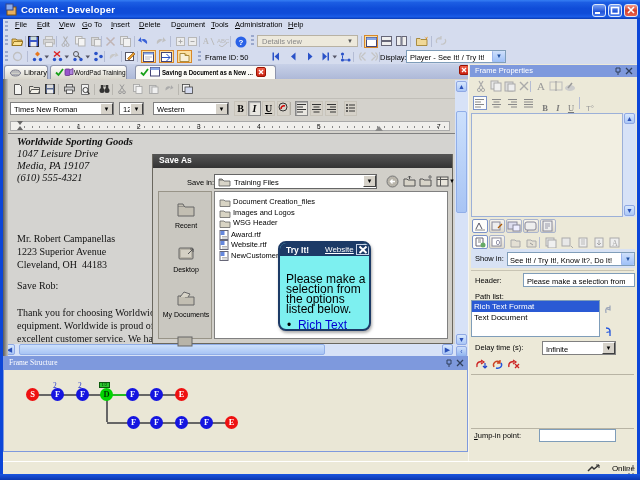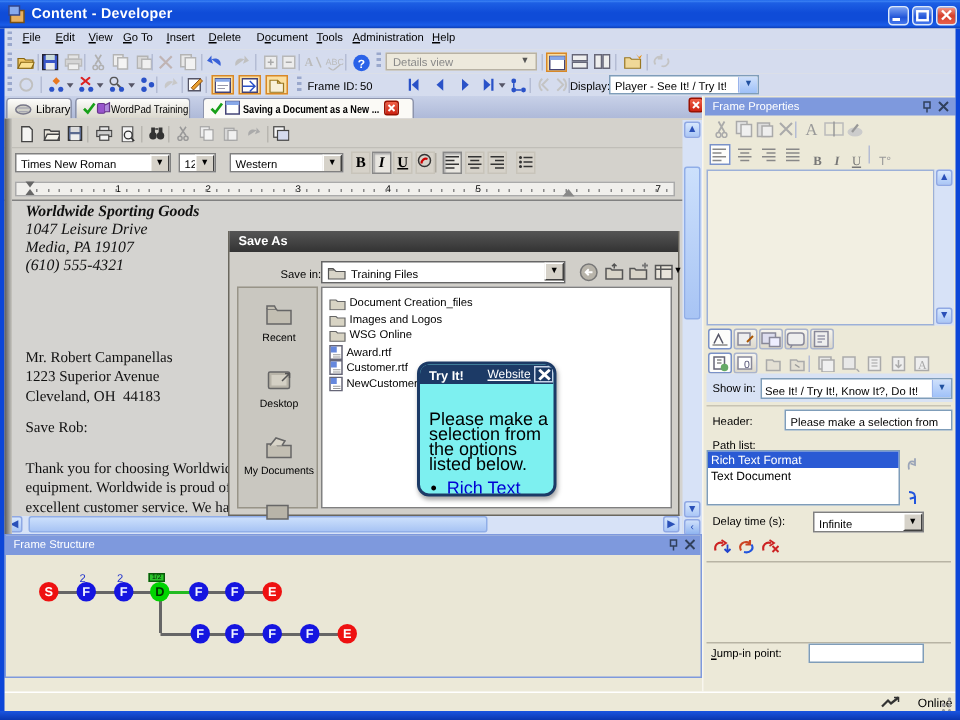--- a/index.html
+++ b/index.html
@@ -48,21 +48,21 @@
 #sa-places { left:5px; top:37px; width:54px; height:148px; background:#c9c7c0; border:1px solid #989488; font-size:7px; text-align:center; color:#000; }
 #sa-filelist { left:61px; top:37px; width:234px; height:148px; background:#fff; border:1px solid #808080; font-size:7.5px; }
 .fitem { position:absolute; left:4px; white-space:nowrap; }
 .fitem svg { display:inline-block; vertical-align:-2px; margin-right:2px; }
 
 #tryit { left:278px; top:241px; width:93px; height:90px; background:#7df0f0; border:2px solid #1c3a66; border-radius:8px; overflow:hidden; box-shadow:1px 2px 3px rgba(90,90,90,.5); }
 #tryit-title { position:absolute; left:0; top:0; width:89px; height:13px; background:#1c3a66; color:#fff; font-size:8.5px; }
 #tryit-body { position:absolute; left:6px; top:31px; width:86px; font-size:12px; color:#000; line-height:10px; }
 .tlink { color:#0000d4; text-decoration:underline; }
 
-#fstruct { left:3px; top:356px; width:465px; height:96px; background:#eae7d6; border:1px solid #7e99dd; }
+#fstruct { left:3px; top:356px; width:465px; height:96px; background:#eae7d6; border:1px solid #7e99dd;font-family:Liberation Serif, serif; }
 #fs-title { position:absolute; left:0; top:0; width:463px; height:13px; background:#7e99dd; color:#fff; font-size:7.5px; }
 .node { position:absolute; width:13px; height:13px; border-radius:50%; color:#fff; font-size:8.5px; font-weight:bold; text-align:center; line-height:13px; }
 .node.red { background:#ee1111; }
 .node.blue { background:#1515e0; color:#f0f4ff; }
 .node.green { background:#00d400; color:#003300; }
 
 #rpanel { left:468px; top:64px; width:169px; height:397px; background:#ece9d8; border-left:1px solid #f8f6ee; }
 #rp-title { position:absolute; left:1px; top:1px; width:167px; height:12px; background:#7e99dd; color:#fff; font-size:7.5px; }
 #rp-textarea { position:absolute; left:2px; top:49px; width:152px; height:104px; background:#f2efe2; border:1px solid #9cb0d8; }
 #rp-ta-scroll { position:absolute; left:154px; top:49px; width:13px; height:104px; background:#d7e2f7; }
@@ -761,31 +761,31 @@
       </div>
     <div class="abs" id="sa-filelist">
         <div class="fitem" style="top: 6px;"><svg width="12" height="9">
             <path d="M1 2 L5 2 L6 3 L11 3 L11 8.5 L1 8.5 Z" fill="#d8d4c4" stroke="#666" stroke-width="0.8"></path>
           </svg><span style="position:relative;top:-1px;">Document Creation_files</span></div>
         <div class="fitem" style="top: 16.5px;"><svg width="12" height="9">
             <path d="M1 2 L5 2 L6 3 L11 3 L11 8.5 L1 8.5 Z" fill="#d8d4c4" stroke="#666" stroke-width="0.8"></path>
           </svg><span style="position:relative;top:-1px;">Images and Logos</span></div>
         <div class="fitem" style="top: 27px;"><svg width="12" height="9">
             <path d="M1 2 L5 2 L6 3 L11 3 L11 8.5 L1 8.5 Z" fill="#d8d4c4" stroke="#666" stroke-width="0.8"></path>
-          </svg><span style="position:relative;top:-1px;">WSG Online</span></div>
+          </svg><span style="position:relative;top:-1px;">WSG Header</span></div>
         <div class="fitem" style="top: 37.5px;"><svg width="10" height="10">
             <rect x="1" y="0.5" width="8" height="9" fill="#fff" stroke="#667"></rect>
             <rect x="1.5" y="1" width="4" height="4" fill="#6688dd"></rect>
             <path d="M3 6.5 L8 6.5 M3 8 L8 8" stroke="#999" stroke-width="0.7"></path>
           </svg><span style="position:relative;top:-1px;">Award.rtf</span></div>
         <div class="fitem" style="top: 48px;"><svg width="10" height="10">
             <rect x="1" y="0.5" width="8" height="9" fill="#fff" stroke="#667"></rect>
             <rect x="1.5" y="1" width="4" height="4" fill="#6688dd"></rect>
             <path d="M3 6.5 L8 6.5 M3 8 L8 8" stroke="#999" stroke-width="0.7"></path>
-          </svg><span style="position:relative;top:-1px;">Customer.rtf</span></div>
+          </svg><span style="position:relative;top:-1px;">Website.rtf</span></div>
         <div class="fitem" style="top: 58.5px;"><svg width="10" height="10">
             <rect x="1" y="0.5" width="8" height="9" fill="#fff" stroke="#667"></rect>
             <rect x="1.5" y="1" width="4" height="4" fill="#6688dd"></rect>
             <path d="M3 6.5 L8 6.5 M3 8 L8 8" stroke="#999" stroke-width="0.7"></path>
           </svg><span style="position:relative;top:-1px;">NewCustomer.rt</span></div>
       </div>
   </div>
 
   <div class="abs" id="tryit">
     <div id="tryit-title">

